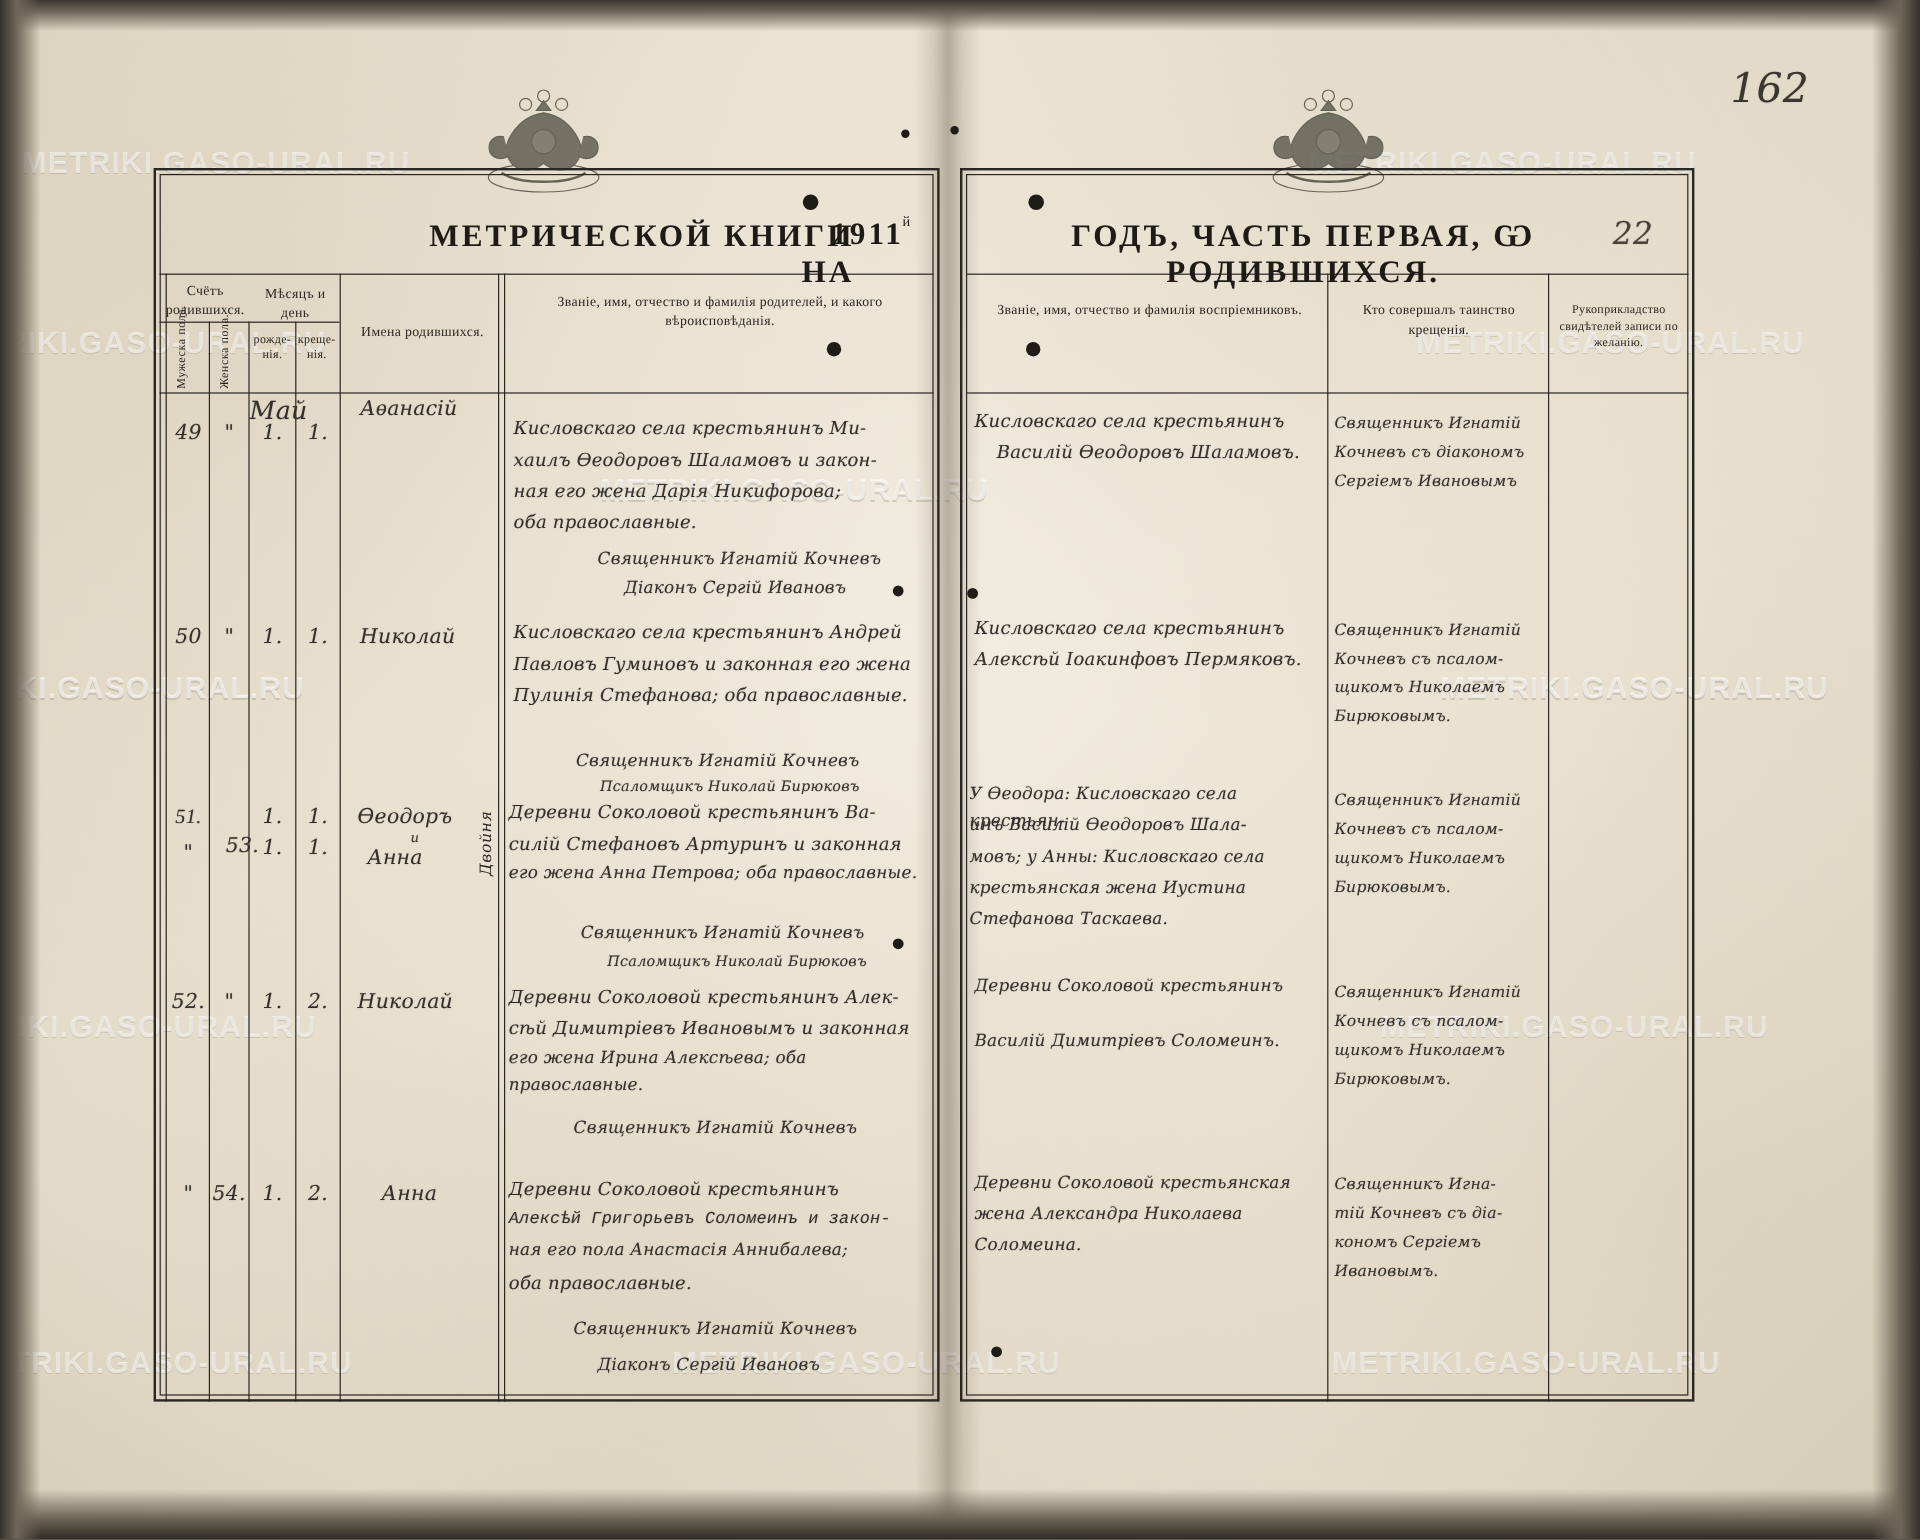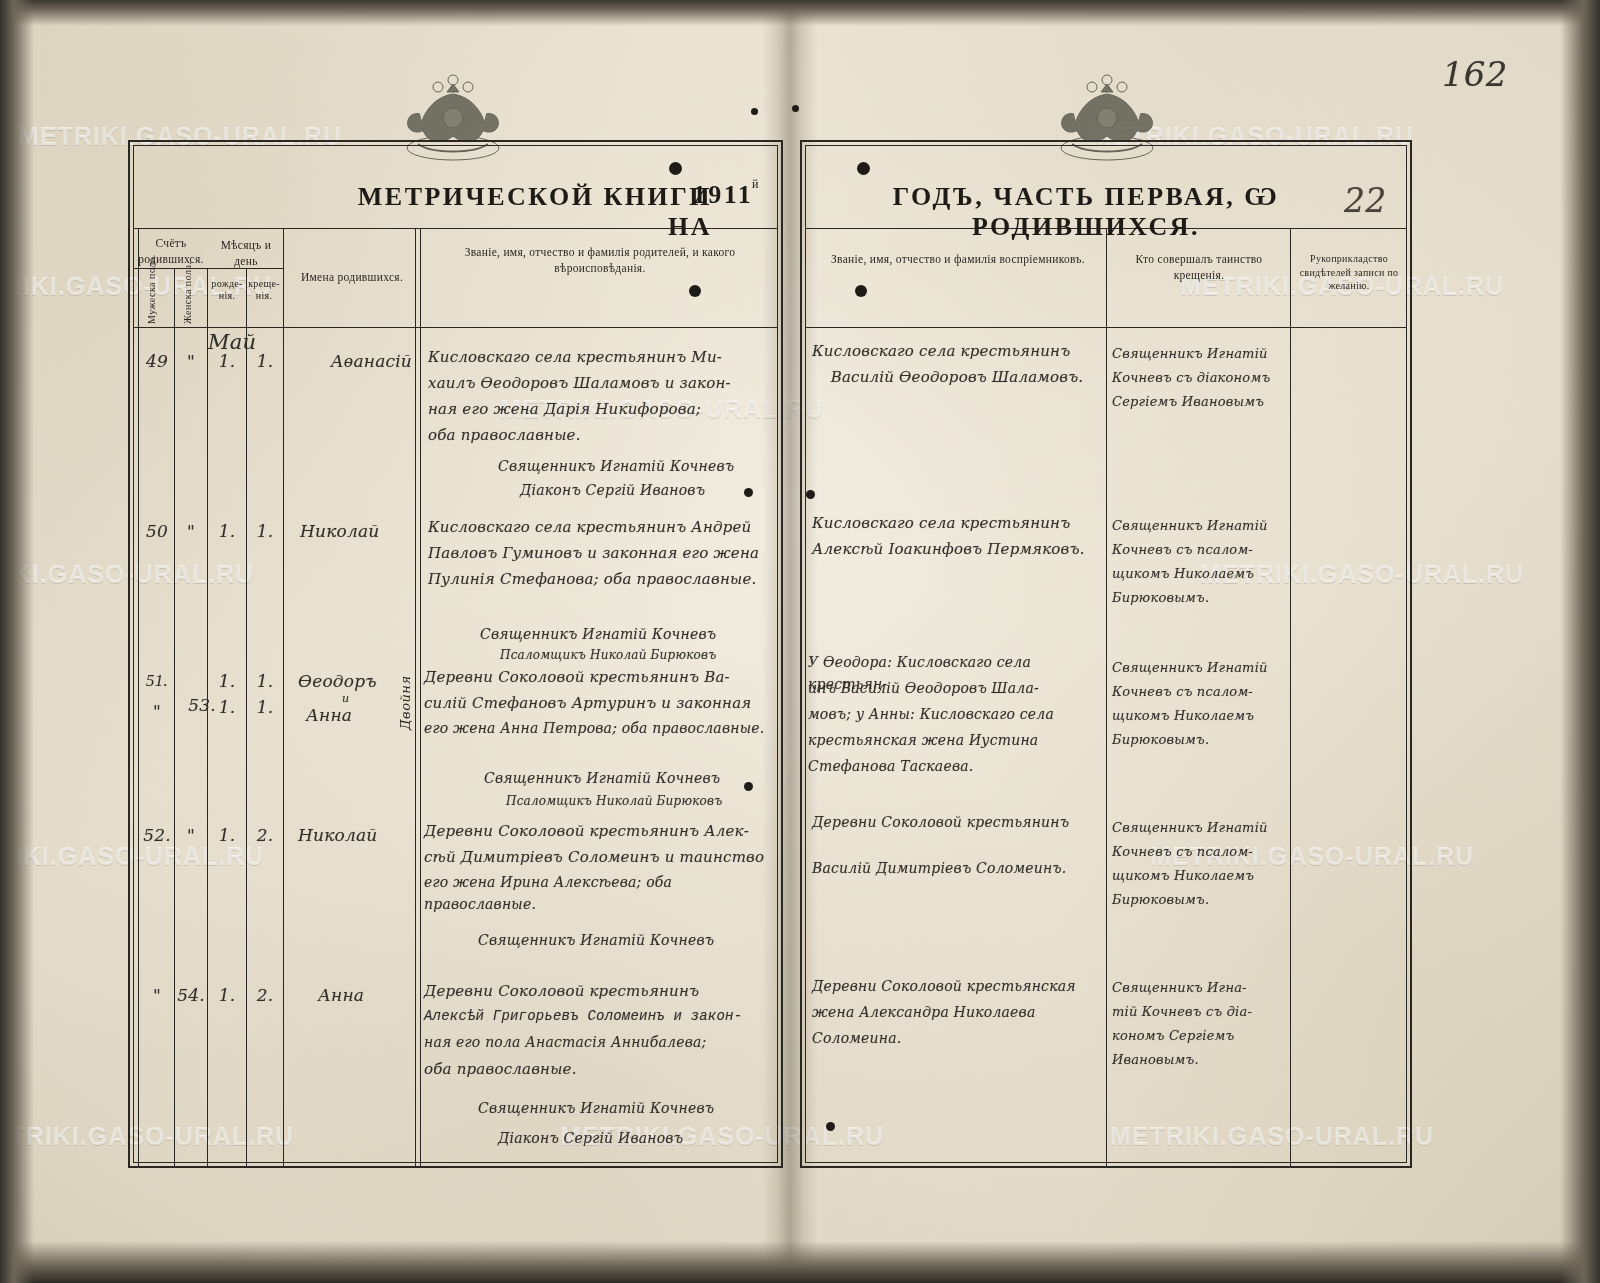--- a/index.html
+++ b/index.html
@@ -142,21 +142,21 @@
   .hand.num   { font-size: 17px; text-align: center; }
   .hand.name  { font-size: 17px; }
   .hand.small { font-size: 13px; }
   .hand.tiny  { font-size: 11px; }
   .hand.month { font-size: 21px; }
   .hand.pagenum {
     font-size: 34px;
     color: #3a3630;
   }
   .hand.redmark {
-    font-size: 33px;
+    font-size: 26px;
     color: #4a433a;
   }
   .hand.sig { font-size: 14px; }
 
   
   .eagle {
     position: absolute;
     pointer-events: none;
     opacity: .82;
   }
@@ -264,21 +264,21 @@
   <div class="printed colhead" style="left:818px; top:252px; width:280px;">Званіе, имя, отчество и фамилія воспріемниковъ.</div>
   <div class="printed colhead" style="left:1112px; top:252px; width:174px;">Кто совершалъ таинство крещенія.</div>
   <div class="printed colhead" style="left:1294px; top:252px; width:110px; font-size:10px;">Рукоприкладство свидѣтелей записи по желанію.</div>
 
   <div class="hand month" style="left:208px; top:326px;">Май</div>
 
   <div class="hand num" style="left:140px; top:348px; width:34px;">49</div>
   <div class="hand num" style="left:176px; top:348px; width:30px;">"</div>
   <div class="hand num" style="left:210px; top:348px; width:34px;">1.</div>
   <div class="hand num" style="left:248px; top:348px; width:34px;">1.</div>
-  <div class="hand name" style="left:300px; top:348px; width:112px;text-align:right;">Аѳанасій</div>
+  <div class="hand name" style="left:300px; top:328px; width:112px;">Аѳанасій</div>
   <div class="hand" style="left:428px; top:346px; width:340px;">Кисловскаго села крестьянинъ Ми-</div>
   <div class="hand" style="left:428px; top:372px; width:340px;">хаилъ Ѳеодоровъ Шаламовъ и закон-</div>
   <div class="hand" style="left:428px; top:398px; width:340px;">ная его жена Дарія Никифорова;</div>
   <div class="hand" style="left:428px; top:424px; width:340px;">оба православные.</div>
   <div class="hand sig" style="left:498px; top:456px; width:280px;">Священникъ Игнатій Кочневъ</div>
   <div class="hand sig" style="left:520px; top:480px; width:260px;">Діаконъ Сергій Ивановъ</div>
   <div class="hand" style="left:812px; top:340px; width:290px;">Кисловскаго села крестьянинъ</div>
   <div class="hand" style="left:812px; top:366px; width:290px;text-align:center;">Василій Ѳеодоровъ Шаламовъ.</div>
   <div class="hand small" style="left:1112px; top:344px; width:180px;">Священникъ Игнатій</div>
   <div class="hand small" style="left:1112px; top:368px; width:180px;">Кочневъ съ діакономъ</div>
@@ -326,21 +326,21 @@
   <div class="hand small" style="left:1112px; top:682px; width:180px;">Кочневъ съ псалом-</div>
   <div class="hand small" style="left:1112px; top:706px; width:180px;">щикомъ Николаемъ</div>
   <div class="hand small" style="left:1112px; top:730px; width:180px;">Бирюковымъ.</div>
 
   <div class="hand num" style="left:140px; top:822px; width:34px;">52.</div>
   <div class="hand num" style="left:176px; top:822px; width:30px;">"</div>
   <div class="hand num" style="left:210px; top:822px; width:34px;">1.</div>
   <div class="hand num" style="left:248px; top:822px; width:34px;">2.</div>
   <div class="hand name" style="left:298px; top:822px; width:118px;">Николай</div>
   <div class="hand" style="left:424px; top:820px; width:346px;">Деревни Соколовой крестьянинъ Алек-</div>
-  <div class="hand" style="left:424px; top:846px; width:346px;">сѣй Димитріевъ Соломеинъ и таинство</div>
+  <div class="hand" style="left:424px; top:846px; width:346px;">сѣй Димитріевъ Ивановымъ и законная</div>
   <div class="hand" style="left:424px; top:872px; width:346px; font-size:14px;">его жена Ирина Алексѣева; оба православные.</div>
   <div class="hand sig" style="left:478px; top:930px; width:292px;">Священникъ Игнатій Кочневъ</div>
   <div class="hand" style="left:812px; top:812px; width:292px; font-size:14px;">Деревни Соколовой крестьянинъ</div>
   <div class="hand" style="left:812px; top:838px; width:292px; font-size:14px;margin-top:20px;">Василій Димитріевъ Соломеинъ.</div>
   <div class="hand small" style="left:1112px; top:818px; width:180px;">Священникъ Игнатій</div>
   <div class="hand small" style="left:1112px; top:842px; width:180px;">Кочневъ съ псалом-</div>
   <div class="hand small" style="left:1112px; top:866px; width:180px;">щикомъ Николаемъ</div>
   <div class="hand small" style="left:1112px; top:890px; width:180px;">Бирюковымъ.</div>
 
   <div class="hand num" style="left:140px; top:982px; width:34px;">"</div>

